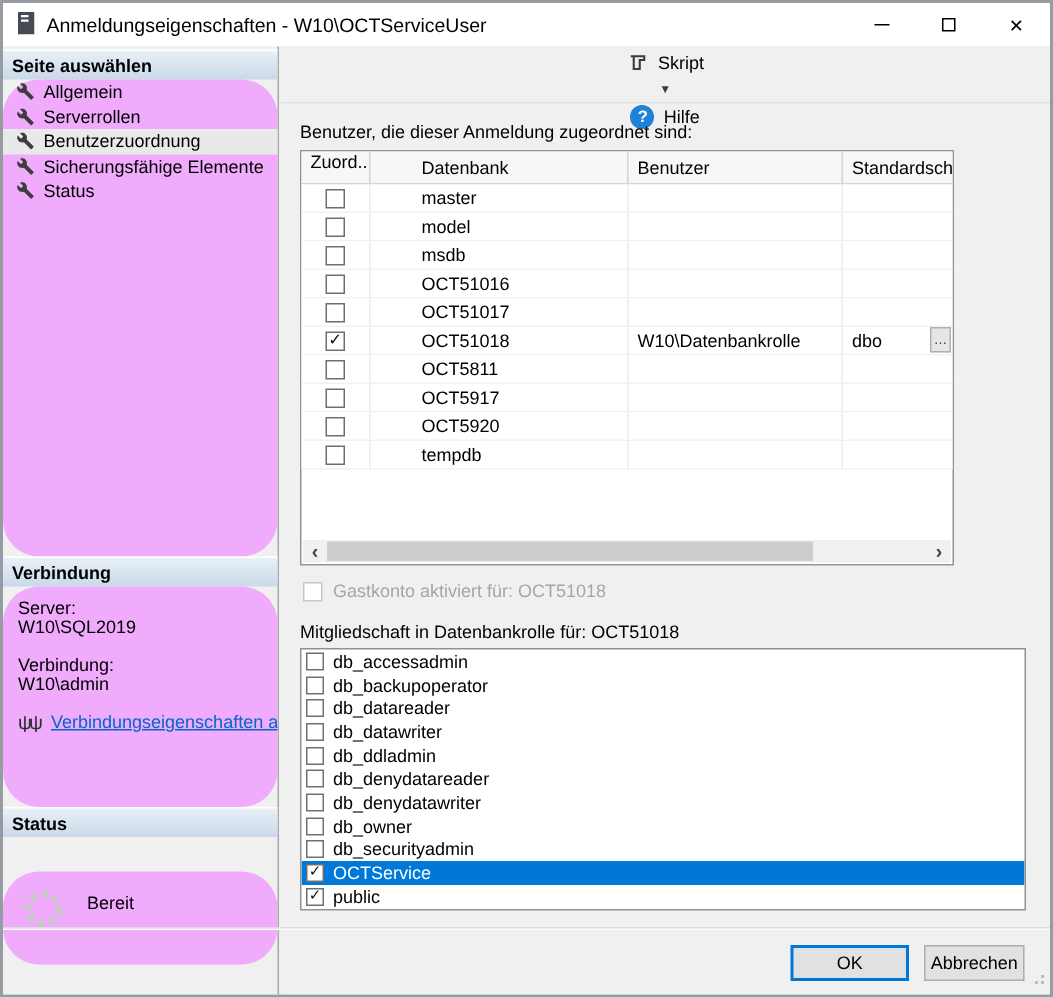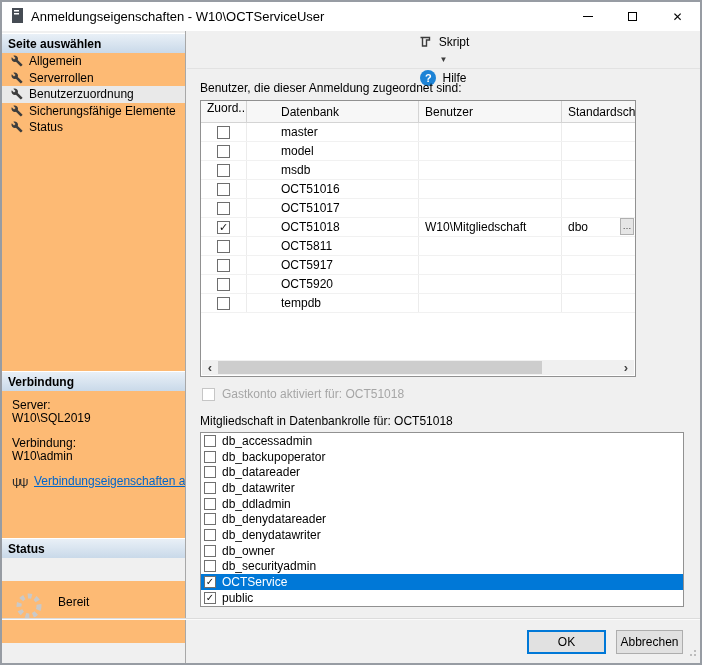--- a/index.html
+++ b/index.html
@@ -16,21 +16,21 @@
   .title-text{margin-left:8px;font-size:13px;white-space:nowrap;}
   .win-controls{margin-left:auto;display:flex;height:29px;}
   .win-btn{width:45px;height:29px;display:flex;align-items:center;justify-content:center;color:#000;}
   .glyph-min{width:10px;height:1px;background:#000;display:block;}
   .glyph-max{width:9px;height:9px;border:1px solid #000;display:block;}
   .glyph-close{font-size:12px;line-height:1;}
   
   .sidebar{position:absolute;left:0;top:29px;width:184px;bottom:0;background:#f0f0f0;border-right:1px solid #a8a8a8;}
   .sec-h{position:absolute;left:0;right:0;height:20px;line-height:20px;padding-left:6px;font-weight:bold;
          background:linear-gradient(#e9f0f7,#c9d9e9);border-top:1px solid #fff;}
-  .sec-b{position:absolute;left:0;right:0;background:#fdba74;}
+  .sec-b{position:absolute;left:0;right:0;background:#f0abfc;border-radius:24px;}
   .sec-h.pages{top:2px;}  .sec-b.pages{top:22px;height:318px;}
   .sec-h.conn{top:340px;} .sec-b.conn{top:360px;height:147px;}
   .sec-h.stat{top:507px;} .sec-b.stat{top:550px;height:62px;}
   .side-item{display:flex;align-items:center;height:16.5px;padding-left:9px;cursor:default;white-space:nowrap;overflow:hidden;}
   .side-item.sel{background:#e9e9e9;}
   .side-item .wrench{flex:none;width:12px;height:12px;margin-right:6px;display:inline-flex;}
   .conn-pad{padding:8px 0 0 10px;line-height:13px;}
   .conn-val{margin-bottom:12px;}
   .conn-link-row{display:flex;align-items:center;margin-top:10px;white-space:nowrap;overflow:hidden;}
   .conn-link-icon{flex:none;width:22px;color:#2d2d2d;font-size:13px;letter-spacing:-2px;}
@@ -249,21 +249,21 @@
             </div>
             <div class="tc c1">OCT51017</div>
             <div class="tc c2"></div>
             <div class="tc c3"><span></span></div>
           </div>
           <div class="trow">
             <div class="tc c0">
               <span class="cb">✓</span>
             </div>
             <div class="tc c1">OCT51018</div>
-            <div class="tc c2">W10\Mitgliedschaft</div>
+            <div class="tc c2">W10\Datenbankrolle</div>
             <div class="tc c3"><span>dbo</span><span class="browse">…</span></div>
           </div>
           <div class="trow">
             <div class="tc c0">
               <span class="cb"></span>
             </div>
             <div class="tc c1">OCT5811</div>
             <div class="tc c2"></div>
             <div class="tc c3"><span></span></div>
           </div>

